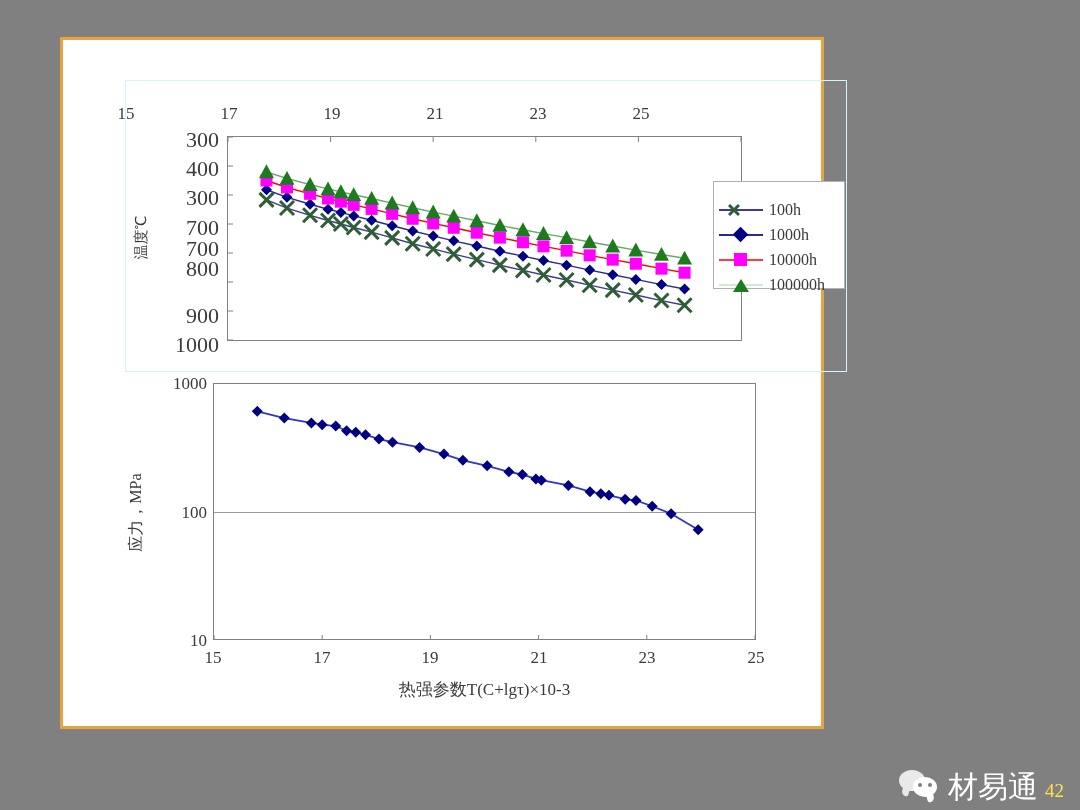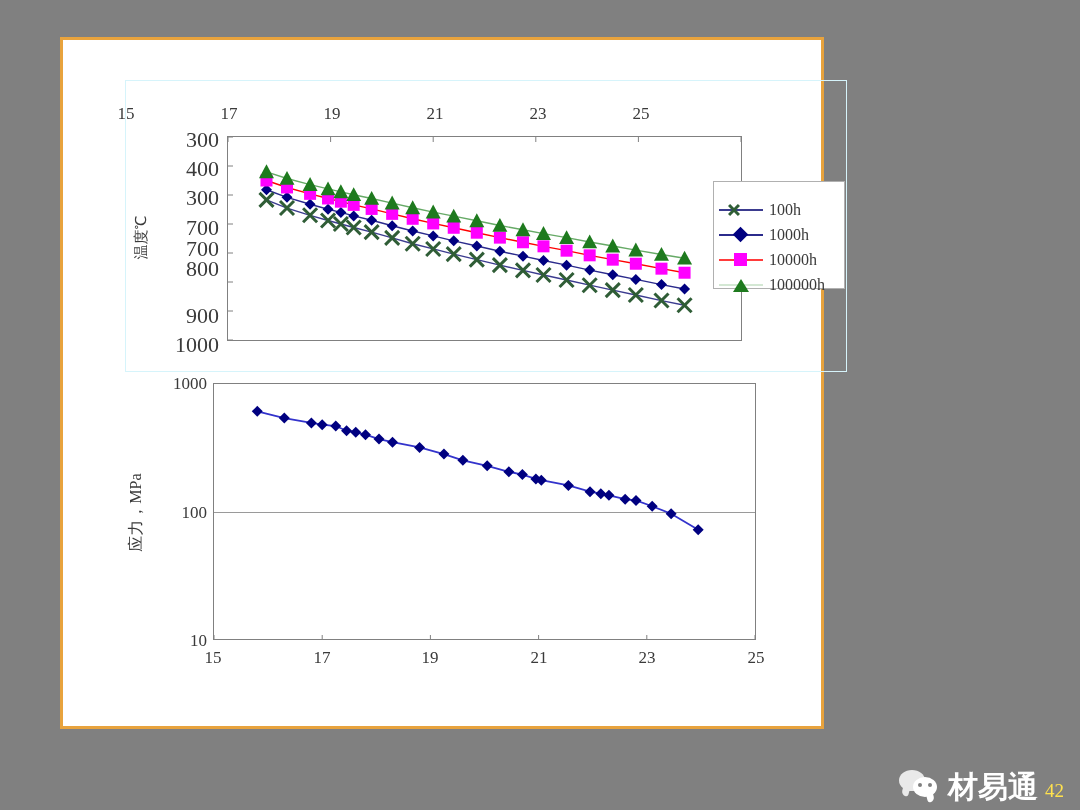--- a/index.html
+++ b/index.html
@@ -256,21 +256,20 @@
     border-radius: 50%;
     background: #808080;
   }
   #wechat-icon .d1 { left: 19px; top: 15px; }
   #wechat-icon .d2 { left: 29px; top: 15px; }
   #wm-text {
     font-family: "Liberation Sans", sans-serif;
     font-size: 30px;
     color: #ffffff;
     line-height: 1;
-    font-weight: bold;
   }
   #page-number {
     font-family: "Liberation Serif", serif;
     font-size: 19px;
     color: #ffe14d;
     line-height: 1;
     padding-bottom: 2px;
   }
 </style>
 </head>
@@ -550,20 +549,21 @@
         </svg>
     </div>
 
     <div class="axis-tick-label bot-x-label" style="left:130px;width:40px;text-align:center;">15</div>
     <div class="axis-tick-label bot-x-label" style="left:239px;width:40px;text-align:center;">17</div>
     <div class="axis-tick-label bot-x-label" style="left:347px;width:40px;text-align:center;">19</div>
     <div class="axis-tick-label bot-x-label" style="left:456px;width:40px;text-align:center;">21</div>
     <div class="axis-tick-label bot-x-label" style="left:564px;width:40px;text-align:center;">23</div>
     <div class="axis-tick-label bot-x-label" style="left:673px;width:40px;text-align:center;">25</div>
 
+    <div class="axis-title" id="bot-x-title">热强参数T(C+lgτ)×10-3</div>
   </div>
 
 </div>
 
 <div id="watermark">
   <span id="wechat-icon">
     <span class="bub1"></span>
     <span class="bub2"></span>
     <span class="dot d1"></span>
     <span class="dot d2"></span>

